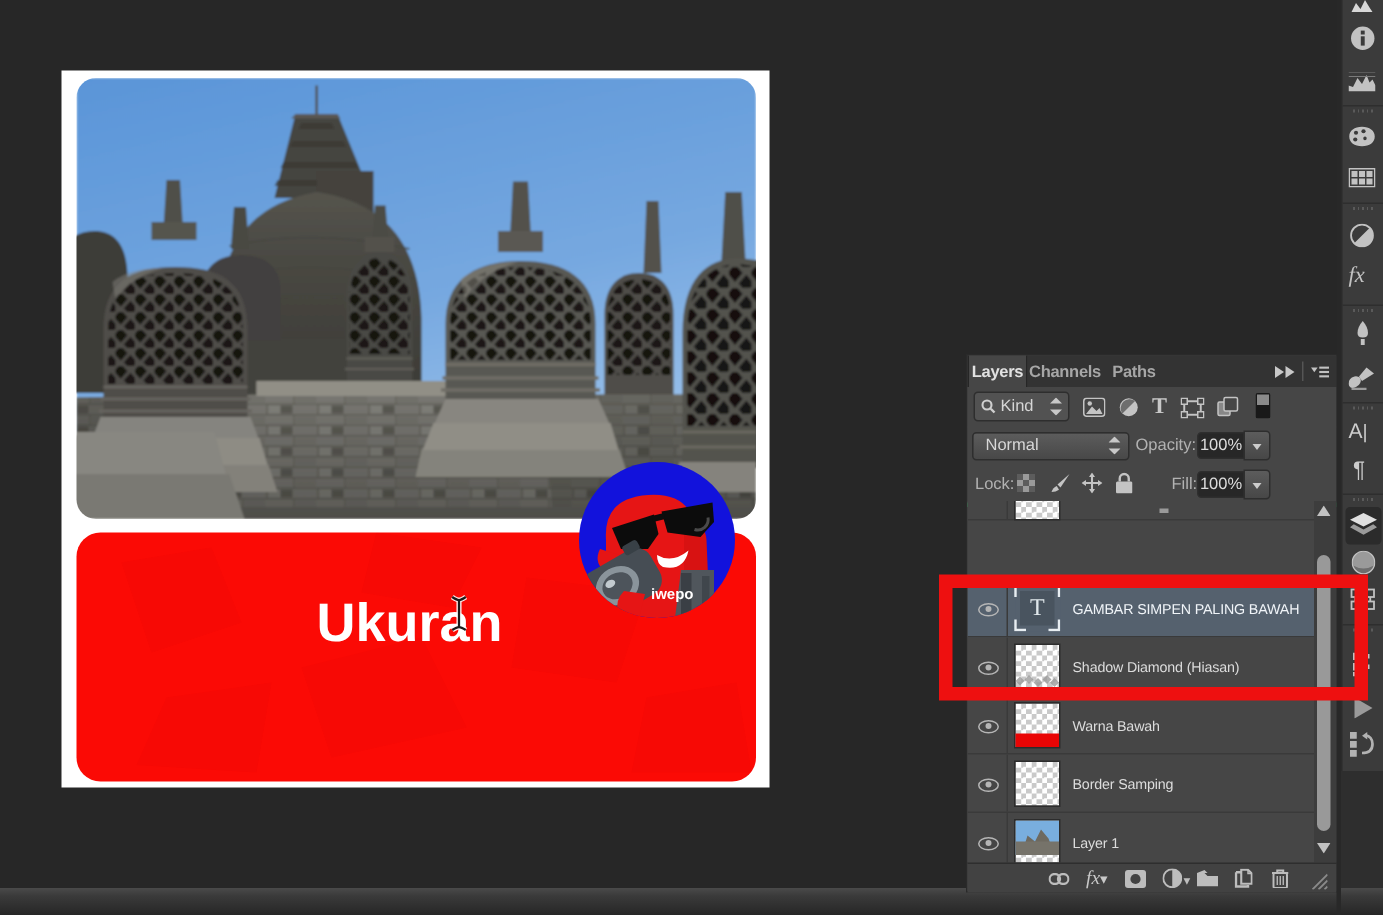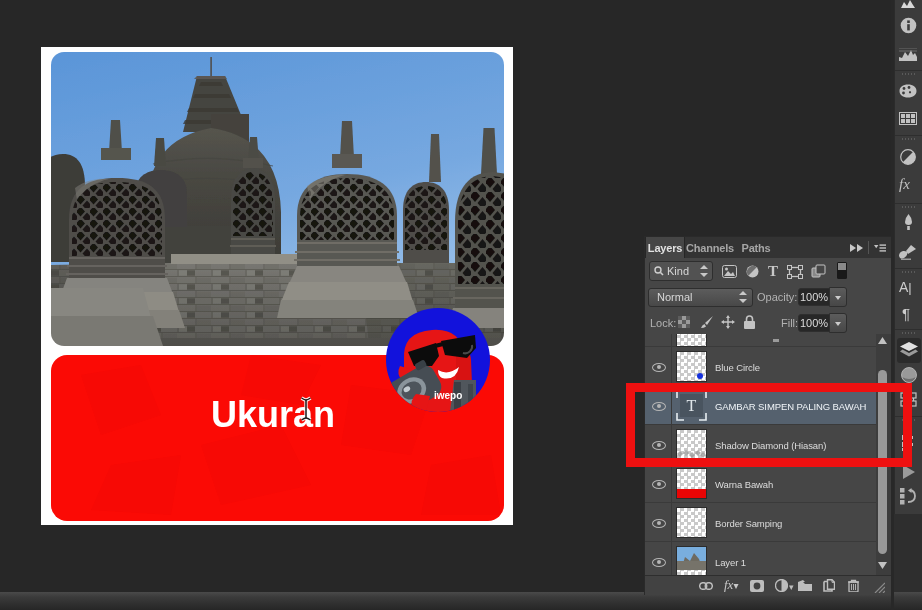--- a/index.html
+++ b/index.html
@@ -308,28 +308,20 @@
     <div class="label" style="left:136px;top:7px;">Fill:</div>
     <div class="valbox" style="left:153px;top:4px;">100%</div>
     <div class="dropbtn" style="left:184px;top:3px;"></div>
   </div>
   <div id="list" class="abs">
     <div class="row" style="top:0;height:12px;">
       <div class="eyecol" style="height:12px;"></div>
       <div class="thumb checker" style="top:-18px;height:29px;"></div>
       <div style="position:absolute;left:128px;top:5px;width:6px;height:3px;background:#9a9a9a;"></div>
     </div>
-    <div class="row" style="top:13px;">
-      <div class="eyecol"></div>
-        <div class="eye"></div>
-      <div class="thumb checker">
-          <div style="position:absolute;left:20px;top:21px;width:6px;height:6px;border-radius:50%;background:#1530dd;"></div>
-        </div>
-      <div class="name">Blue Circle</div>
-    </div>
     <div class="row sel" style="top:52px;background:#55616e;">
       <div class="eyecol"></div>
         <div class="eye"></div>
       <div class="thumb" style="background:#55616e;border-color:#55616e;">
         <div style="position:absolute;left:3px;top:3px;width:23px;height:23px;background:#49545f;color:#dfe6ea;font-size:16px;text-align:center;line-height:23px;font-family:'Liberation Serif',serif;">T</div>
         <svg width="31" height="31" style="position:absolute;left:-1px;top:-1px;" viewBox="0 0 31 31">
             <g fill="none" stroke="#e8eef2" stroke-width="1.6">
               <path d="M1,8 V1 H8"></path>
               <path d="M23,1 H30 V8"></path>
               <path d="M30,23 V30 H23"></path>

